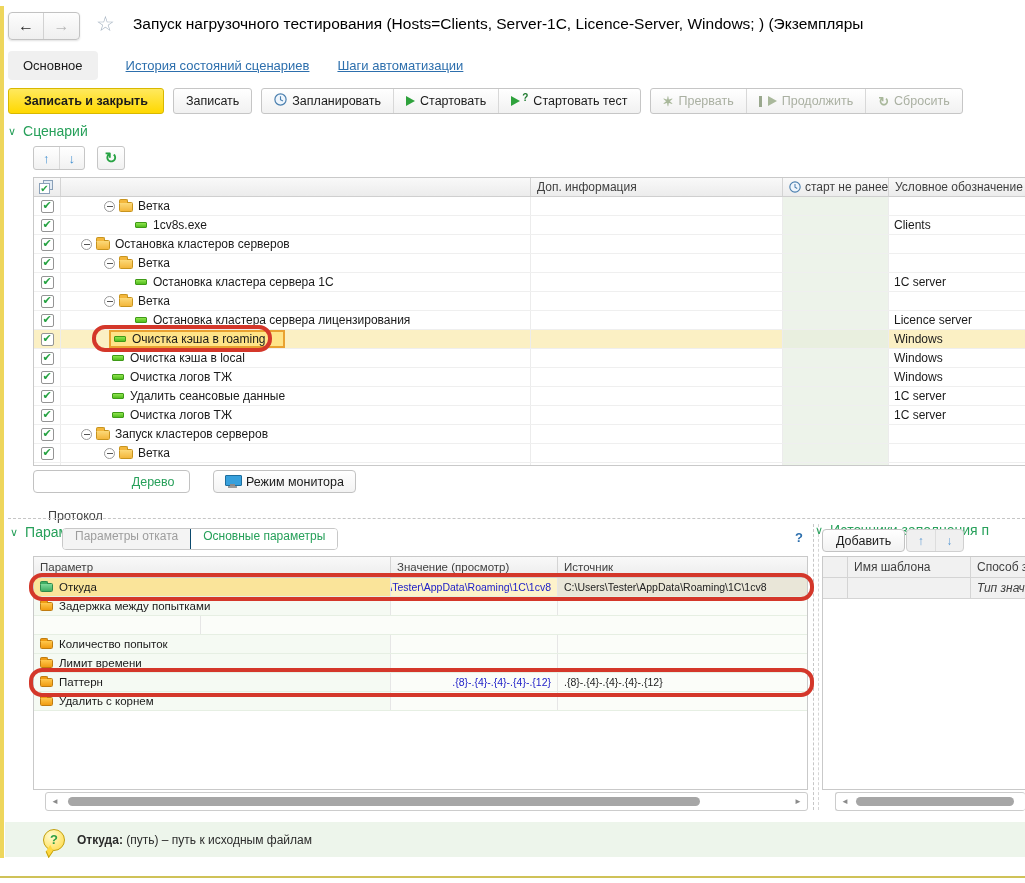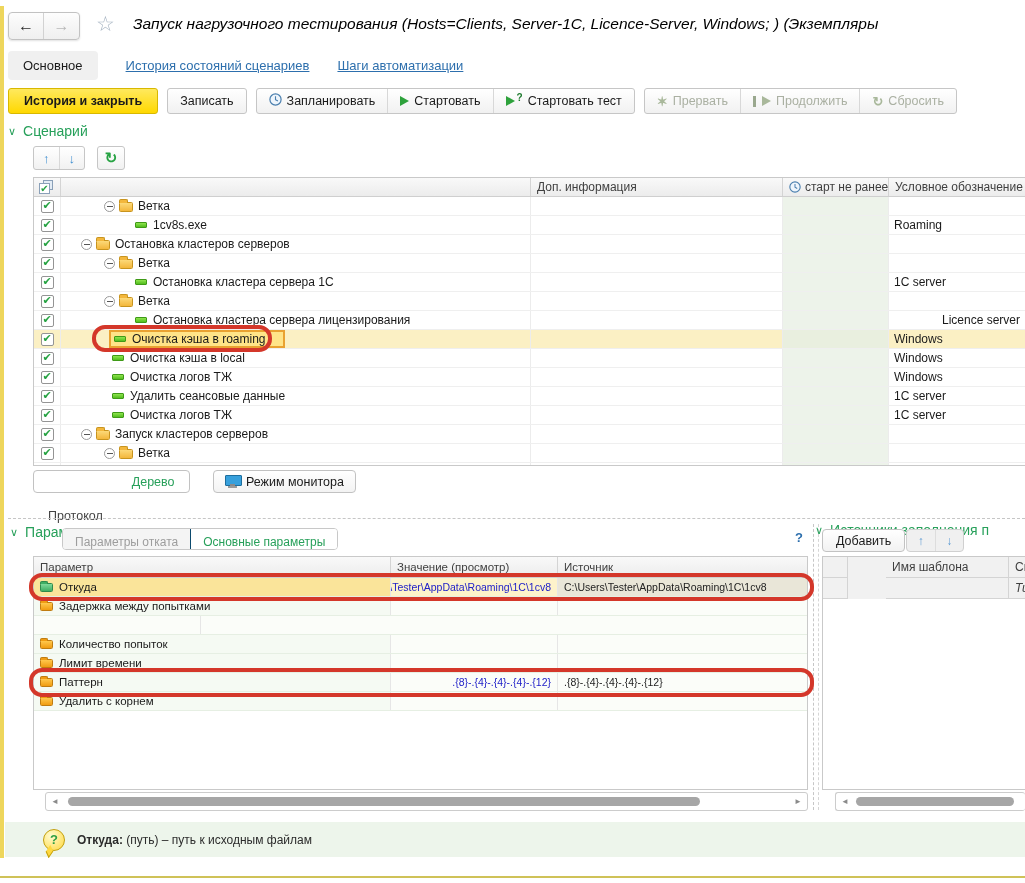--- a/index.html
+++ b/index.html
@@ -10,21 +10,21 @@
   .left-stripe{left:0;top:6px;width:4px;height:852px;background:#eed65c;}
   .bottom-line{left:0;top:876px;width:1025px;height:2px;background:#cfc258;}
 
   
   .nav-group{left:8px;top:12px;width:72px;height:28px;display:flex;border:1px solid #c2c2c2;
              border-radius:4px;background:linear-gradient(#fdfdfd,#efefef);box-shadow:0 1px 2px rgba(0,0,0,.12);}
   .nav-btn{width:35px;display:flex;align-items:center;justify-content:center;font-size:16px;font-weight:bold;}
   .nav-back{color:#2b2b2b;border-right:1px solid #d2d2d2;}
   .nav-fwd{color:#b8b8b8;}
   .star{left:96px;top:13px;font-size:21px;color:#a9b6c4;line-height:1;}
-  .wtitle{left:133px;top:15px;right:0;font-size:15.5px;white-space:nowrap;overflow:hidden;color:#000;font-style:italic;}
+  .wtitle{left:133px;top:15px;right:0;font-size:15.5px;white-space:nowrap;overflow:hidden;color:#000;}
 
   
   .tabs{left:8px;top:50px;height:30px;display:flex;align-items:center;gap:28px;font-size:13px;}
   .tab-active{background:#f0f0f0;border-radius:4px;padding:7px 15px;color:#1a1a1a;}
   .tab-link{color:#2d6fad;text-decoration:underline;cursor:pointer;}
 
   
   .toolbar{left:8px;top:88px;height:26px;display:flex;gap:9px;font-size:12.5px;align-items:stretch;}
   .btn{display:flex;align-items:center;gap:5px;padding:0 12px;background:linear-gradient(#ffffff,#f1f1f1);
        border:1px solid #c6c6c6;border-radius:3px;}
@@ -102,21 +102,21 @@
   .monitor:after{content:"";position:absolute;left:5px;top:9px;width:5px;height:2px;background:#8a8a8a;
                  box-shadow:-2px 2px 0 0 #9a9a9a,2px 2px 0 0 #9a9a9a,0 2px 0 0 #9a9a9a;}
 
   .h-split{left:8px;top:518px;width:1017px;border-top:1px dashed #c6c6c6;}
   .v-split1{left:813px;top:524px;height:286px;border-left:1px dashed #c6c6c6;}
   .v-split2{left:818px;top:524px;height:286px;border-left:1px dashed #d6d6d6;}
 
   
   .ptabs{left:62px;top:528px;height:22px;display:flex;border:1px solid #c8c8c8;border-radius:4px;
          overflow:hidden;font-size:12px;}
-  .ptab{display:flex;align-items:flex-end;padding:0 12px;background:#f4f4f4;color:#9d9d9d;}
+  .ptab{display:flex;align-items:flex-start;padding:0 12px;background:#f4f4f4;color:#9d9d9d;}
   .ptab.active{background:#fff;color:#27a05a;border-left:1px solid #0c4a6e;}
   .phelp{left:795px;top:530px;color:#2d6fad;font-size:13px;font-weight:bold;}
   .ptable{left:33px;top:556px;width:775px;height:234px;border:1px solid #c9c9c9;background:#fff;
           overflow:hidden;font-size:11.5px;}
   .phead{display:flex;height:21px;background:linear-gradient(#f9f9f9,#ececec);border-bottom:1px solid #cfcfcf;color:#3f3f3f;}
   .p1{width:357px;flex:none;}
   .p2{width:167px;flex:none;}
   .p3{flex:1;}
   .prow{display:flex;height:19px;border-bottom:1px solid #e6efe3;background:#f5faf3;}
   .pc{display:flex;align-items:center;padding:0 6px;border-right:1px solid #e6e6e6;overflow:hidden;white-space:nowrap;}
@@ -141,21 +141,21 @@
   .rarrows{left:906px;top:529px;width:58px;height:23px;display:flex;border:1px solid #d0d0d0;border-radius:4px;
            background:#f0f0f0;}
   .rarrow{flex:1;display:flex;align-items:center;justify-content:center;color:#5d9bd3;font-weight:bold;font-size:12px;}
   .rarrow:first-child{border-right:1px solid #ddd;}
   .rtable{left:822px;top:556px;width:203px;height:234px;border:1px solid #c9c9c9;border-right:none;background:#fff;
           font-size:12px;overflow:hidden;}
   .rhead-row{display:flex;height:21px;background:#f1f1f1;color:#3f3f3f;}
   .rhc{display:flex;align-items:center;padding:0 6px;border-right:1px solid #d4d4d4;border-bottom:1px solid #d4d4d4;
        overflow:hidden;white-space:nowrap;}
   .r1{width:25px;flex:none;}
-  .r2{width:123px;flex:none;margin-left:38px;}
+  .r2{width:123px;flex:none;}
   .r3{flex:1;}
 
   
   .scrollstrip{height:19px;background:#fff;border:1px solid #cccccc;border-radius:3px;display:flex;
                align-items:center;padding:0 4px;}
   .sarrow{font-size:8px;color:#8a8a8a;flex:none;width:10px;text-align:center;}
   .strack{flex:1;height:11px;position:relative;}
   .sthumb{position:absolute;top:1px;height:9px;background:#a6a6a6;border-radius:5px;}
 
   
@@ -192,21 +192,21 @@
   <div class="abs wtitle">Запуск нагрузочного тестирования (Hosts=Clients, Server-1C, Licence-Server, Windows; ) (Экземпляры</div>
 
   <div class="abs tabs">
     <span class="tab-active">Основное</span>
     <span class="tab-link">История состояний сценариев</span>
     <span class="tab-link">Шаги автоматизации</span>
   </div>
 
   <div class="abs toolbar">
     <div class="btn btn-yellow">
-      <span>История и закрыть</span>
+      <span>Записать и закрыть</span>
     </div>
     <div class="btn">
       <span>Записать</span>
     </div>
     <div class="btn-group">
       <div class="btn">
         <span><svg width="13" height="13" viewBox="0 0 13 13">
               <circle cx="6.5" cy="6.5" r="5.6" fill="#eef5fc" stroke="#4a7fae" stroke-width="1.2"></circle>
               <path d="M6.5 3.2v3.5l2.4 1.4" stroke="#4a7fae" stroke-width="1.1" fill="none"></path>
             </svg></span>
@@ -309,21 +309,21 @@
           </div>
           <div class="tc c2">
             <span style="flex: 0 0 auto; width: 61px;"></span>
             <span class="leafgap"></span>
             <span class="leaf-icon"></span>
             <span class="tlabel">1cv8s.exe</span>
           </div>
           <div class="tc c3"></div>
           <div class="tc c4"></div>
           <div class="tc c5" style="border-right: none;">
-            <span>Roaming</span>
+            <span>Clients</span>
           </div>
         </div>
         <div class="trow">
           <div class="tc c1">
             <span class="checkbox">
               <span class="tick">✔</span>
             </span>
           </div>
           <div class="tc c2">
             <span style="flex: 0 0 auto; width: 15px;"></span>
@@ -404,21 +404,21 @@
             </span>
           </div>
           <div class="tc c2">
             <span style="flex: 0 0 auto; width: 61px;"></span>
             <span class="leafgap"></span>
             <span class="leaf-icon"></span>
             <span class="tlabel">Остановка кластера сервера лицензирования</span>
           </div>
           <div class="tc c3"></div>
           <div class="tc c4"></div>
-          <div class="tc c5" style="border-right: none; justify-content: flex-end;">
+          <div class="tc c5" style="border-right: none;">
             <span>Licence server</span>
           </div>
         </div>
         <div class="trow sel">
           <div class="tc c1">
             <span class="checkbox">
               <span class="tick">✔</span>
             </span>
           </div>
           <div class="tc c2">

